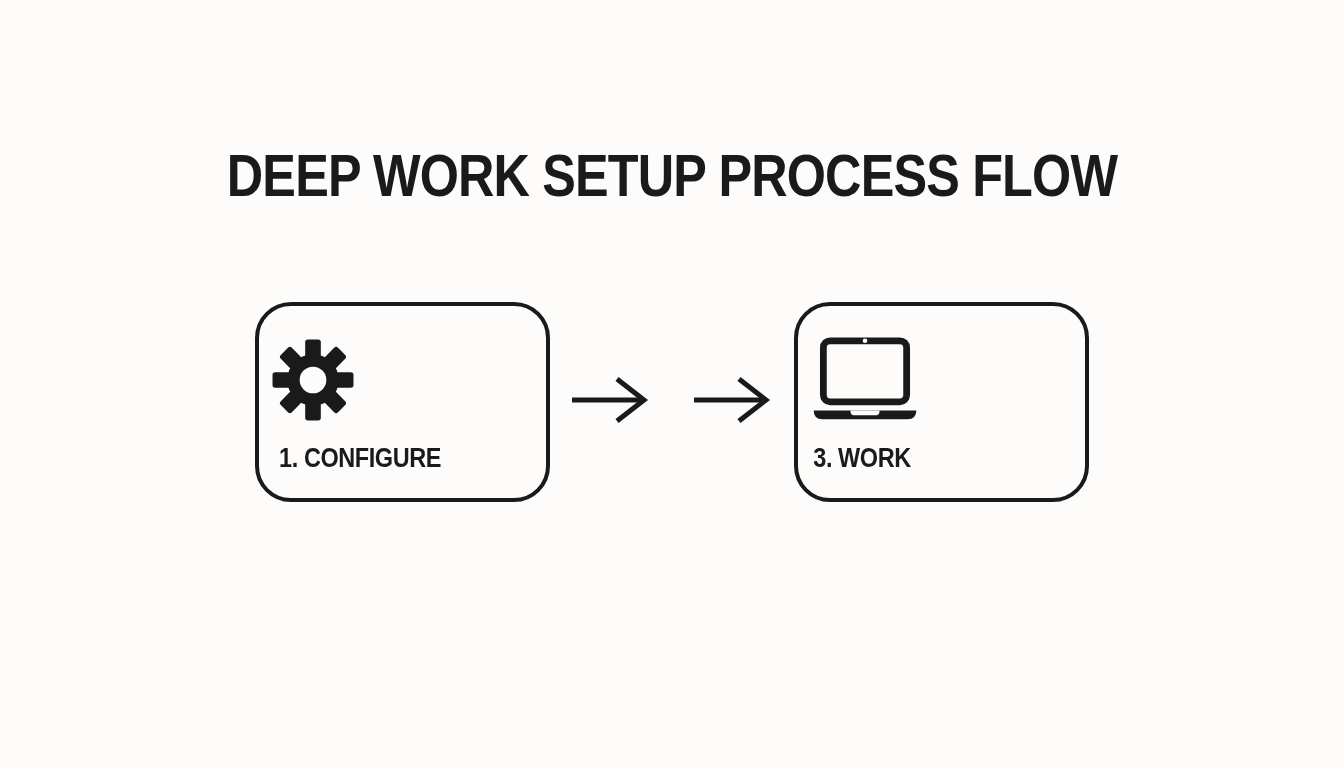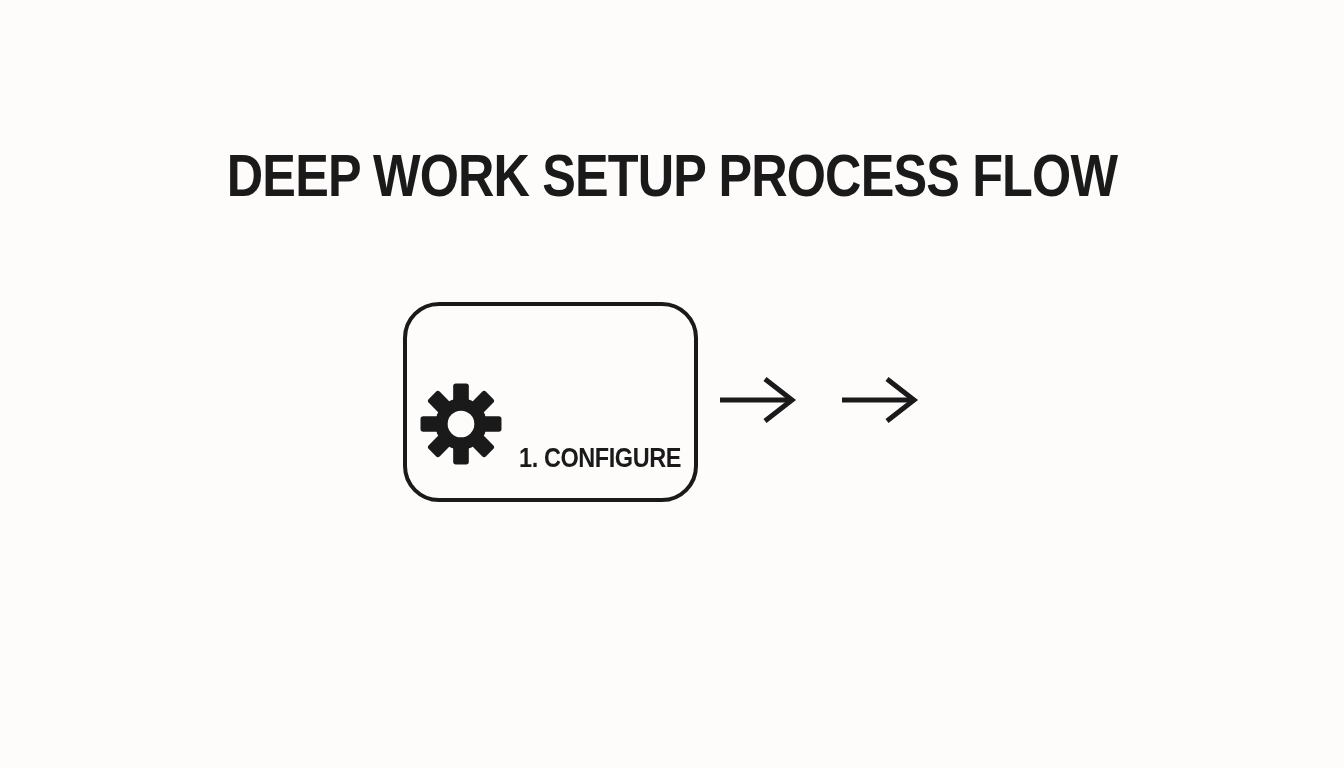--- a/index.html
+++ b/index.html
@@ -42,22 +42,22 @@
     align-items: center;
   }
   .step-box {
     width: 295px;
     height: 200px;
     box-sizing: border-box;
     border: 4px solid var(--ink, #1a1a1a);
     border-radius: 36px;
     background: var(--background, #fdfcfb);
     display: flex;
-    flex-direction: row;
-    align-items: flex-end;
+    flex-direction: column;
+    align-items: flex-start;
     justify-content: space-between;
     padding: 24px 8px 24px;
   }
   .icon-wrap {
     height: 100px;
     display: flex;
     align-items: center;
     justify-content: center;
     color: var(--ink, #1a1a1a);
   }
@@ -124,15 +124,26 @@
 
     <div class="connector">
       <svg width="82" height="56" viewBox="0 0 82 56" aria-hidden="true">
         <g stroke="currentColor" stroke-width="5" fill="none">
           <line x1="2" y1="28" x2="70" y2="28"></line>
           <polyline points="47,7 74,28 47,49"></polyline>
         </g>
       </svg>
     </div>
 
+    <div class="step-box">
+      <div class="icon-wrap">
+        <svg width="118" height="92" viewBox="0 0 120 95" aria-hidden="true">
+          <rect x="17" y="7" width="86" height="63" rx="7" fill="none" stroke="currentColor" stroke-width="7"></rect>
+          <circle cx="60" cy="7" r="2.4" fill="#fdfcfb"></circle>
+          <path d="M7 79 H113 Q113 88 104 88 H16 Q7 88 7 79 Z" fill="currentColor"></path>
+          <path d="M45 79 H75 V80 Q75 84 70 84 H50 Q45 84 45 80 Z" fill="#fdfcfb"></path>
+        </svg>
+      </div>
+      <div class="step-label">3. WORK</div>
+    </div>
 
   </div>
 </div>
 
 </body></html>

